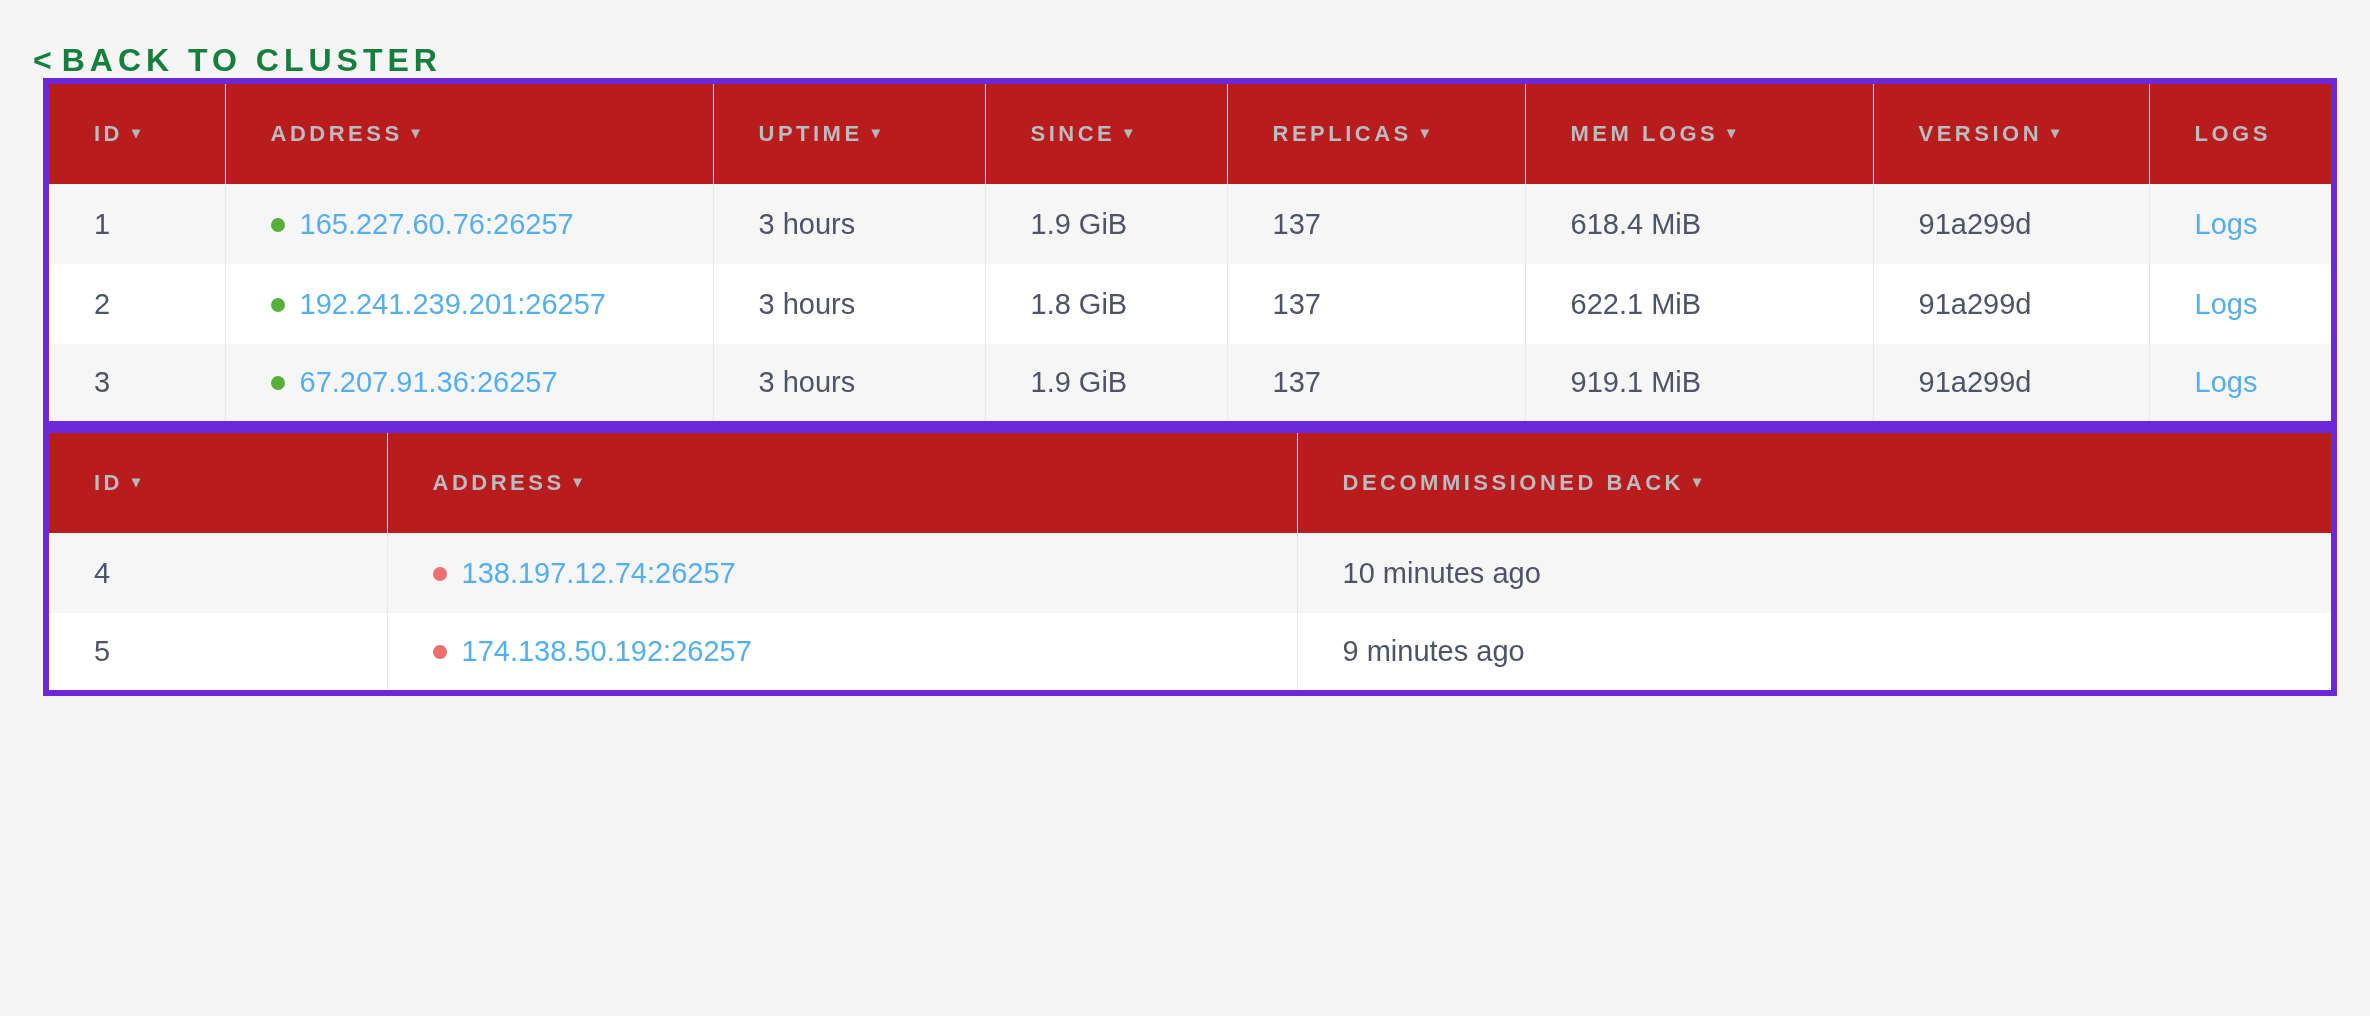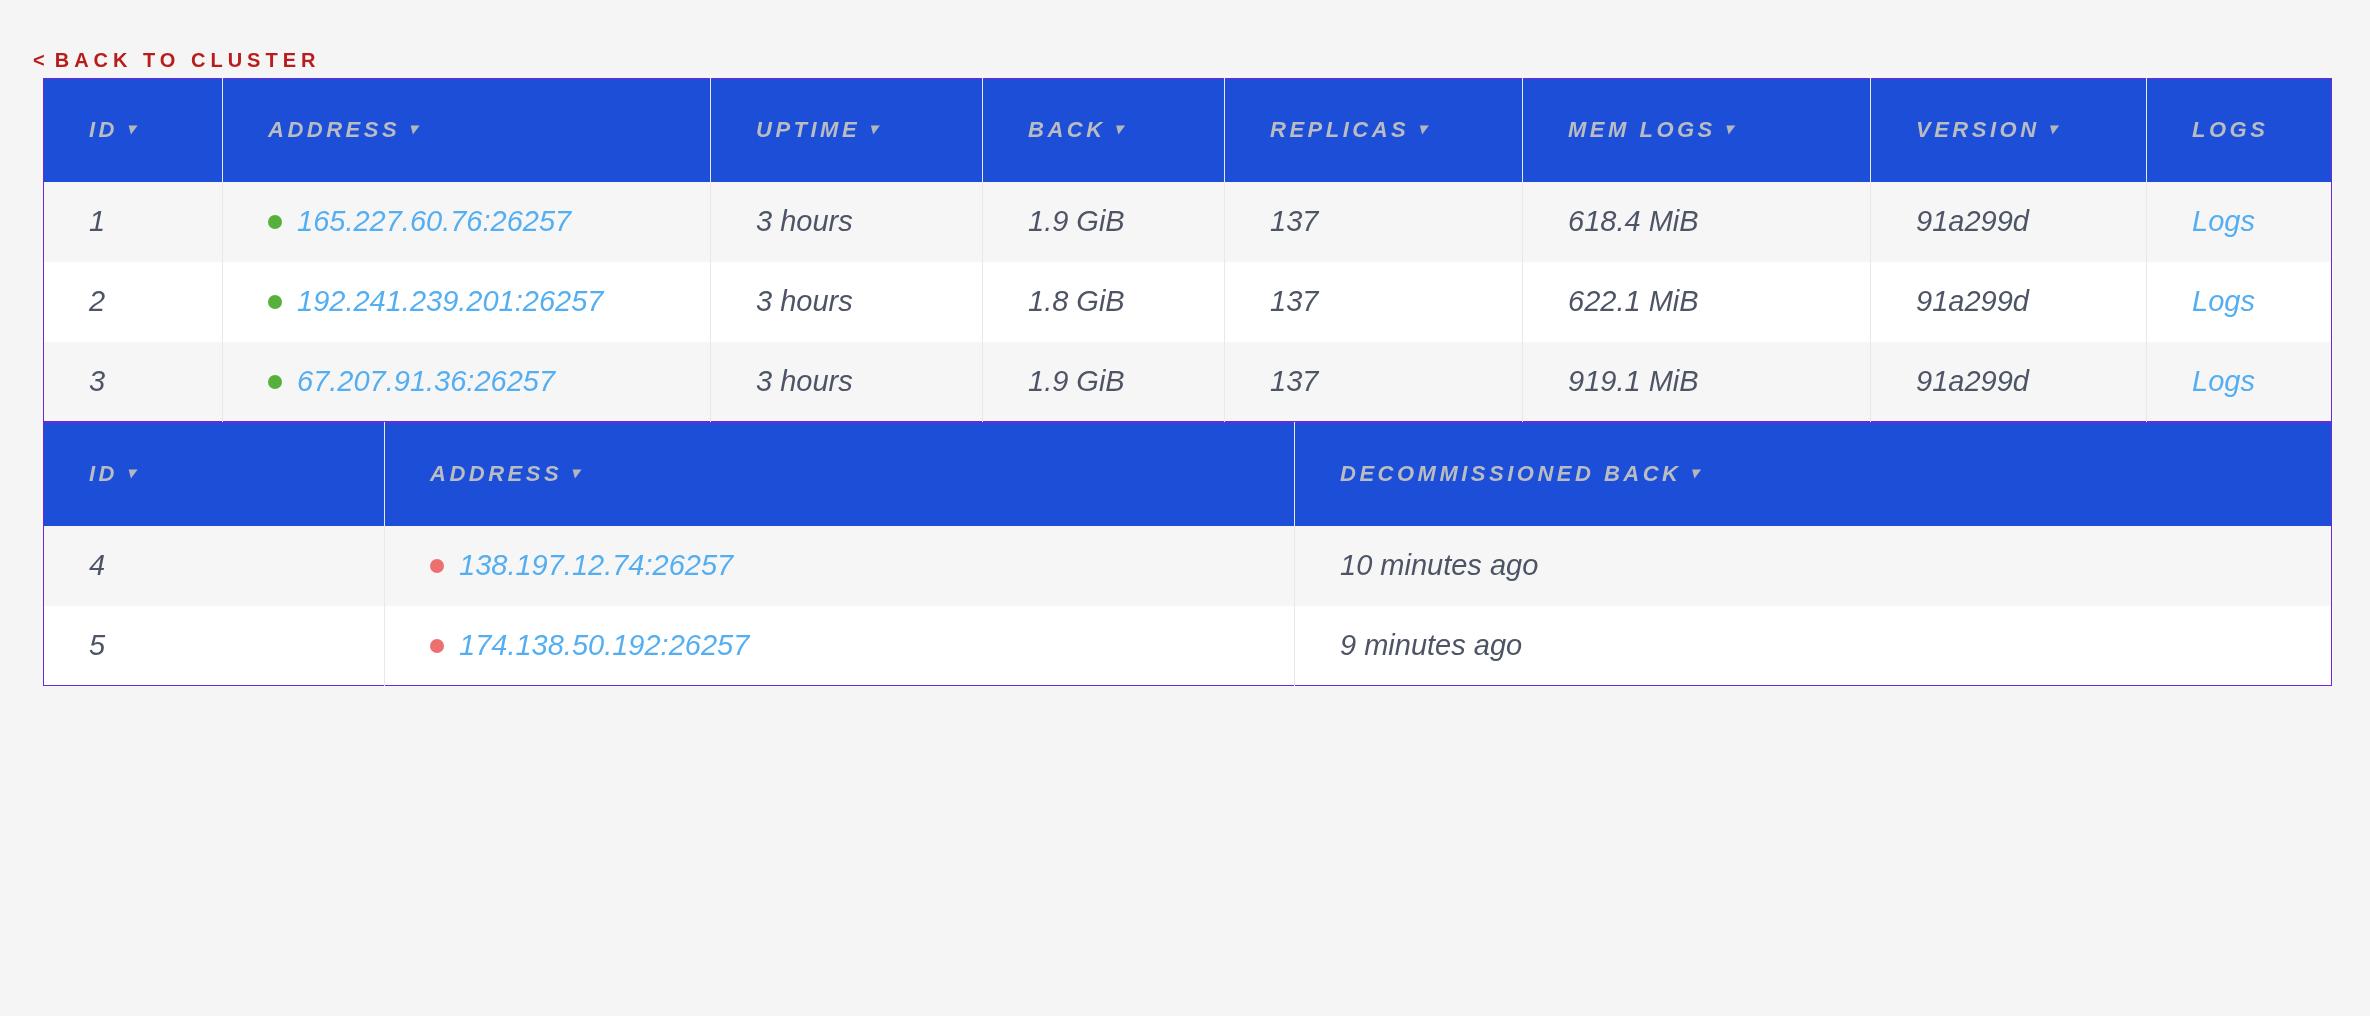--- a/index.html
+++ b/index.html
@@ -11,22 +11,22 @@
     width: 2370px;
     height: 1016px;
     overflow: hidden;
   }
   .page {
     padding: 42px 0 0 33px;
     width: 2370px;
   }
   .back-link {
     display: inline-block;
-    color: #b91c1c;
-    font-size: 20px;
+    color: #15803d;
+    font-size: 32px;
     font-weight: bold;
     letter-spacing: 5px;
     text-decoration: none;
     cursor: pointer;
     line-height: 36px;
   }
   .back-link .chev { margin-right: 10px; letter-spacing: 0; }
   h2.section-title {
     color: #17181a;
     font-size: 43px;
@@ -34,23 +34,22 @@
     line-height: 50px;
     margin: 46px 0 44px 0;
     letter-spacing: 0.5px;
   }
   h2.section-title.second { margin: 58px 0 40px 0; }
   table.nodes {
     width: 2288px;
     margin-left: 10px;
     border-collapse: collapse;
     table-layout: fixed;
-    background: #1d4ed8;
-    border: 1px solid #6d28d9;
-    font-style: italic;
+    background: #b91c1c;
+    border: 6px solid #6d28d9;
   }
   table.nodes th, table.nodes td {
     text-align: left;
     padding: 0 20px 0 45px;
     border-left: 1px solid #e9e9ea;
     vertical-align: middle;
     overflow: hidden;
     white-space: nowrap;
   }
   table.nodes th:first-child, table.nodes td:first-child { border-left: none; }
@@ -112,21 +111,21 @@
       <col style="width:298px">
         <col style="width:348px">
         <col style="width:276px">
         <col style="width:185px">
     </colgroup>
     <thead>
       <tr>
         <th><span>ID</span><span class="sort-arrow">▾</span></th>
         <th><span>ADDRESS</span><span class="sort-arrow">▾</span></th>
         <th><span>UPTIME</span><span class="sort-arrow">▾</span></th>
-        <th><span>BACK</span><span class="sort-arrow">▾</span></th>
+        <th><span>SINCE</span><span class="sort-arrow">▾</span></th>
         <th><span>REPLICAS</span><span class="sort-arrow">▾</span></th>
         <th><span>MEM LOGS</span><span class="sort-arrow">▾</span></th>
         <th><span>VERSION</span><span class="sort-arrow">▾</span></th>
         <th><span>LOGS</span></th>
       </tr>
     </thead>
     <tbody>
       <tr>
         <td>1</td>
         <td><span class="dot live"></span><a class="cell-link">165.227.60.76:26257</a></td>

